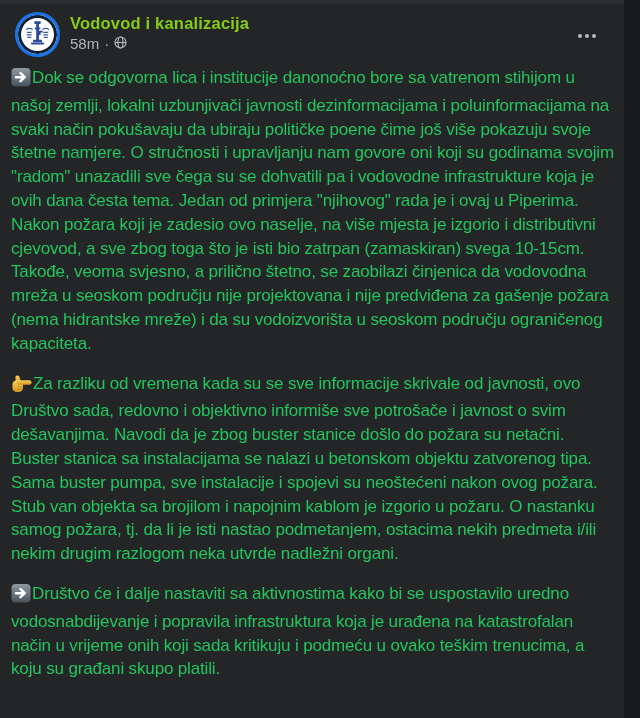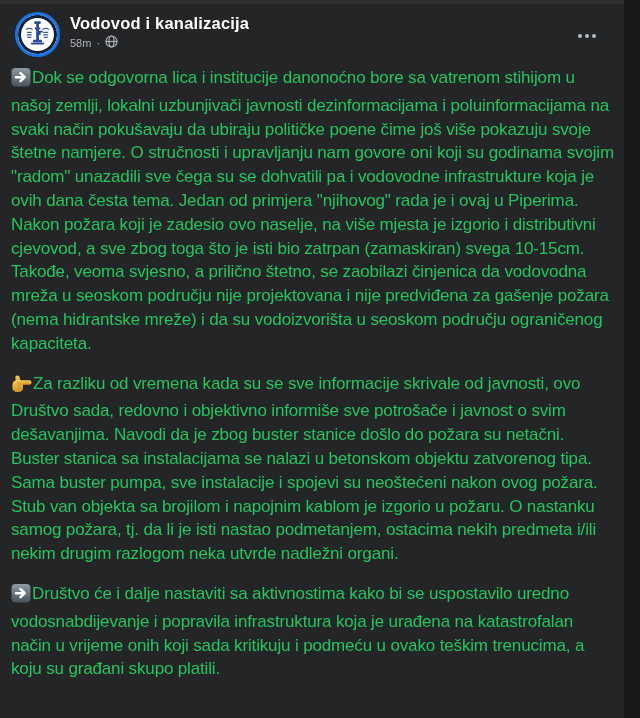--- a/index.html
+++ b/index.html
@@ -21,26 +21,26 @@
     width:39px;height:39px;border-radius:50%;
     background:#ffffff;
     border:3px solid #1b74e4;
     box-shadow: inset 0 0 0 3px #0d1d33;
     display:flex;align-items:center;justify-content:center;
     margin-top:2px;flex:0 0 auto;cursor:pointer;
   }
   .avatar svg{display:block;}
   .header-info{margin-left:10px;padding-top:3px;}
   .page-name{
-    font-weight:700;font-size:16.5px;color:#ffffff;
+    font-weight:700;font-size:16.5px;color:#84cc16;
     letter-spacing:.2px;line-height:20px;cursor:pointer;
   }
   .meta-row{
     display:flex;align-items:center;gap:4px;
-    font-size:11px;color:#b0b3b8;margin-top:2px;
+    font-size:15px;color:#b0b3b8;margin-top:2px;
   }
   .meta-row .sep{margin:0 1px;}
   .more-button{
     position:absolute;right:22px;top:24px;
     display:flex;gap:3px;align-items:center;
     padding:6px;border-radius:50%;cursor:pointer;
   }
   .more-button i{
     width:4px;height:4px;border-radius:50%;background:#b8bbc0;display:block;
   }

